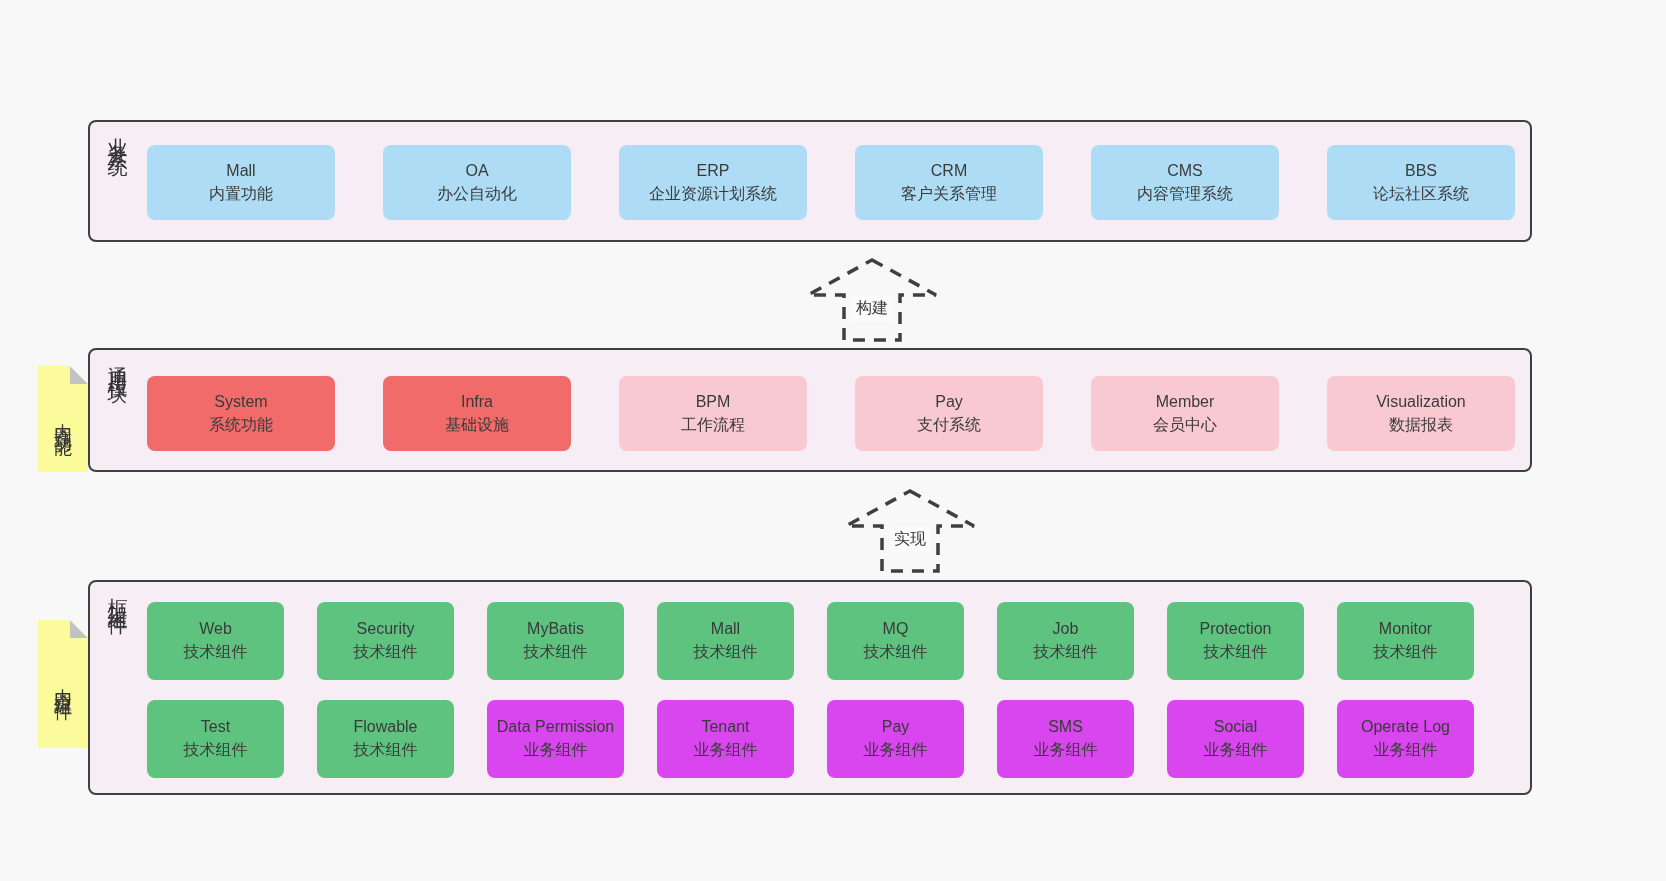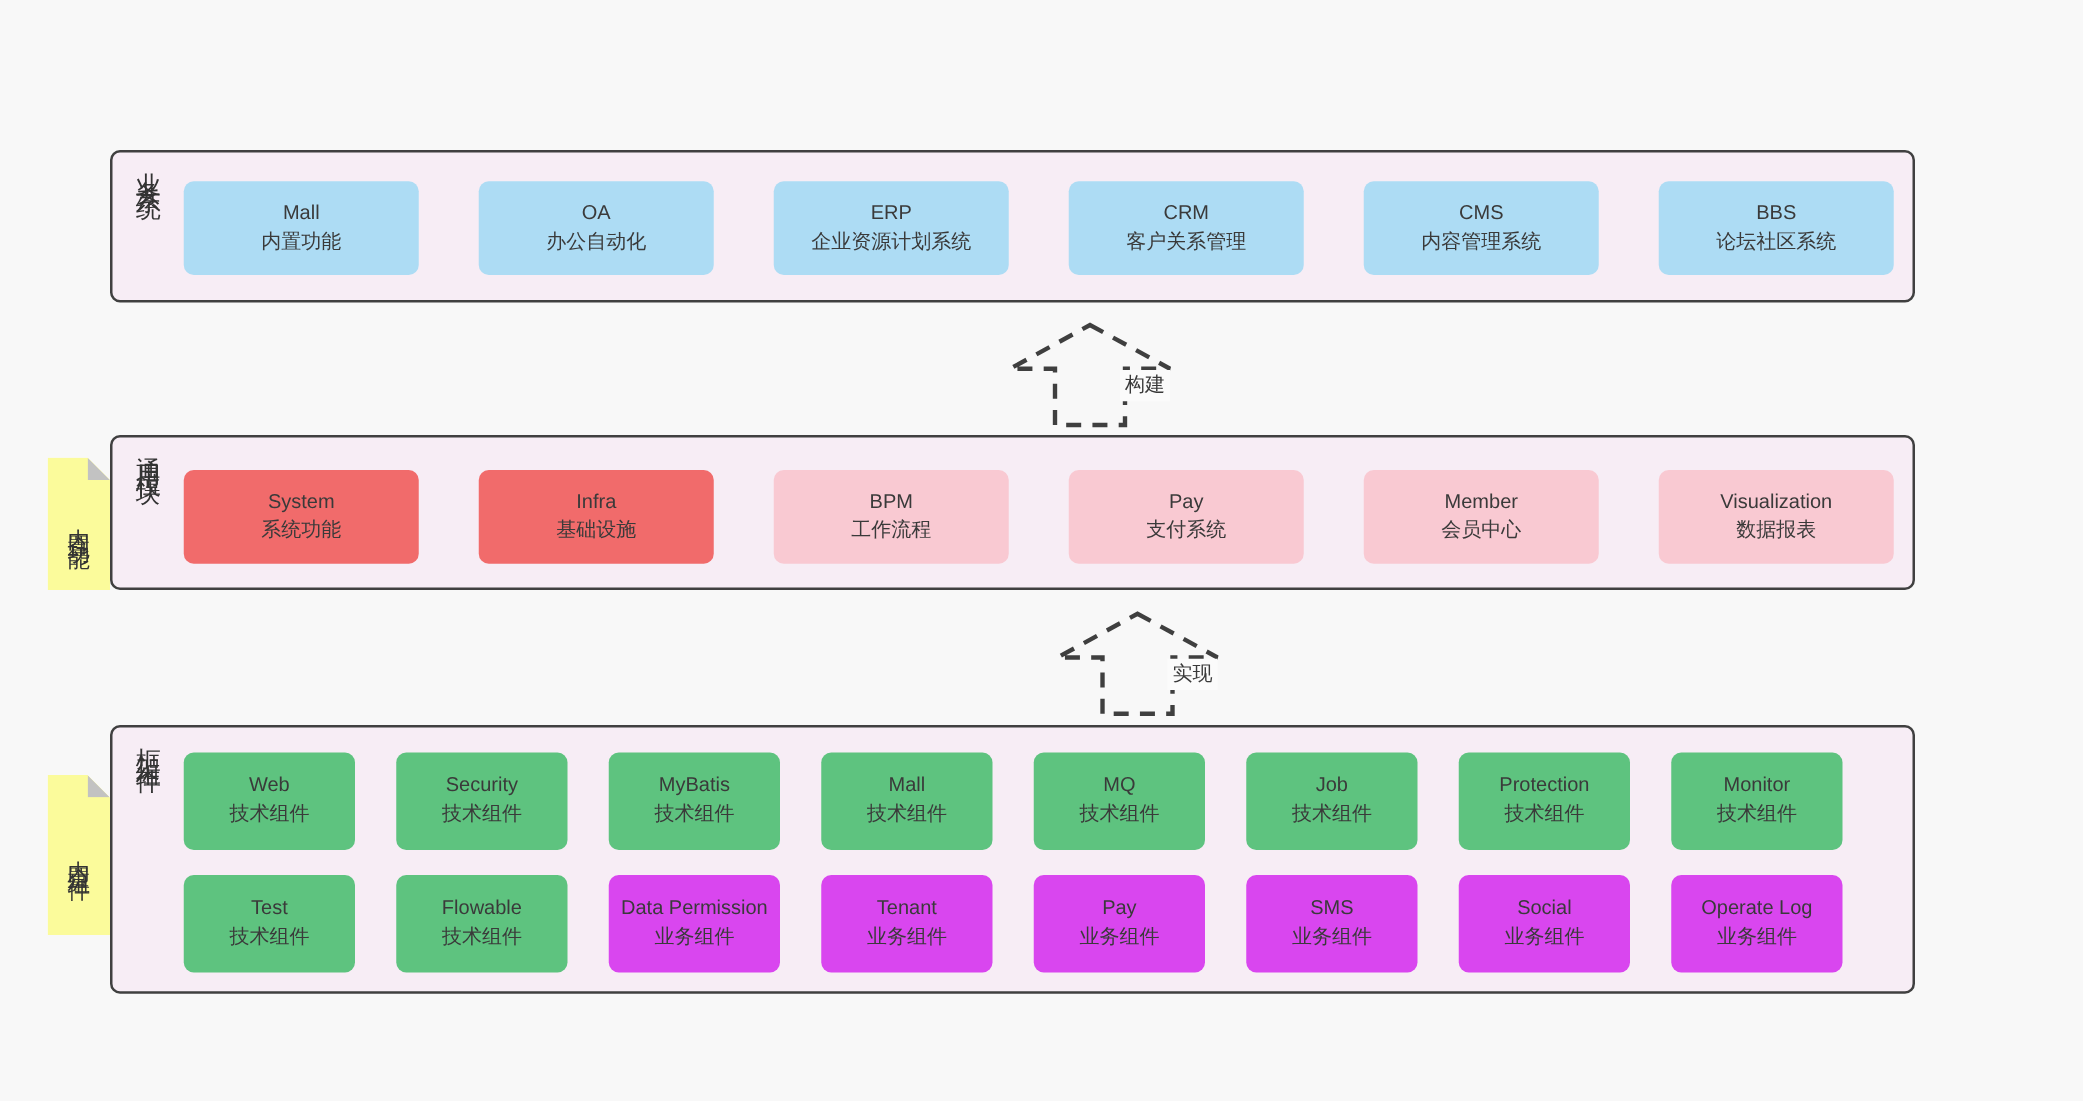--- a/index.html
+++ b/index.html
@@ -91,21 +91,20 @@
   .arrow-impl  { left:844px; top:489px; }
   .arrow .alabel {
     position:absolute;
     left:50%; top:38px;
     transform:translateX(-50%);
     background:#fbfbfb;
     padding:2px 4px;
     font-size:16px;
     color:#3a3a3a;
     white-space:nowrap;
-    margin-left:44px;
   }
 </style>
 </head>
 <body>
 
 <div class="canvas">
 
   <div class="panel panel-business">
     <div class="vlabel">业务系统</div>
     <div class="row row-business">

